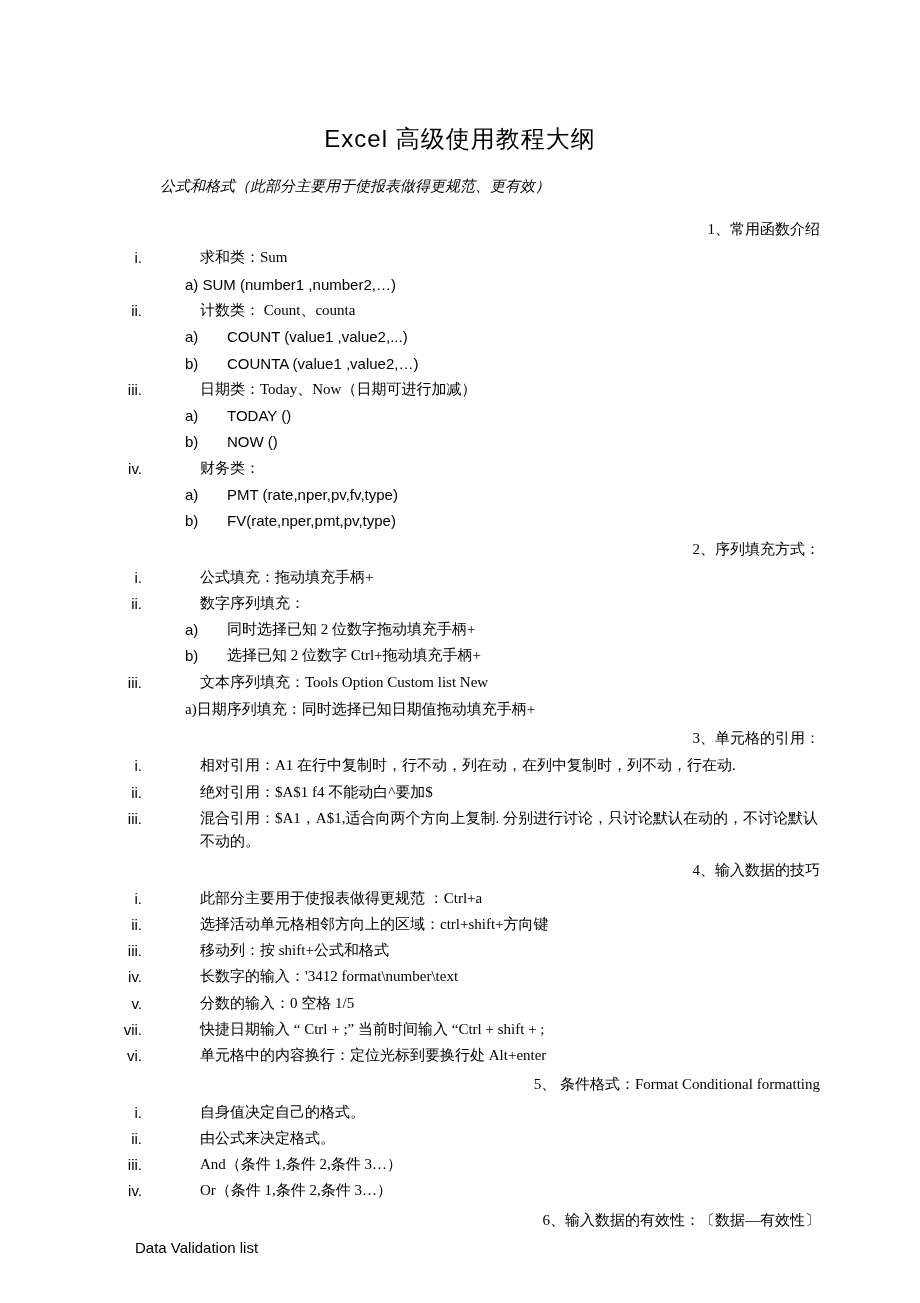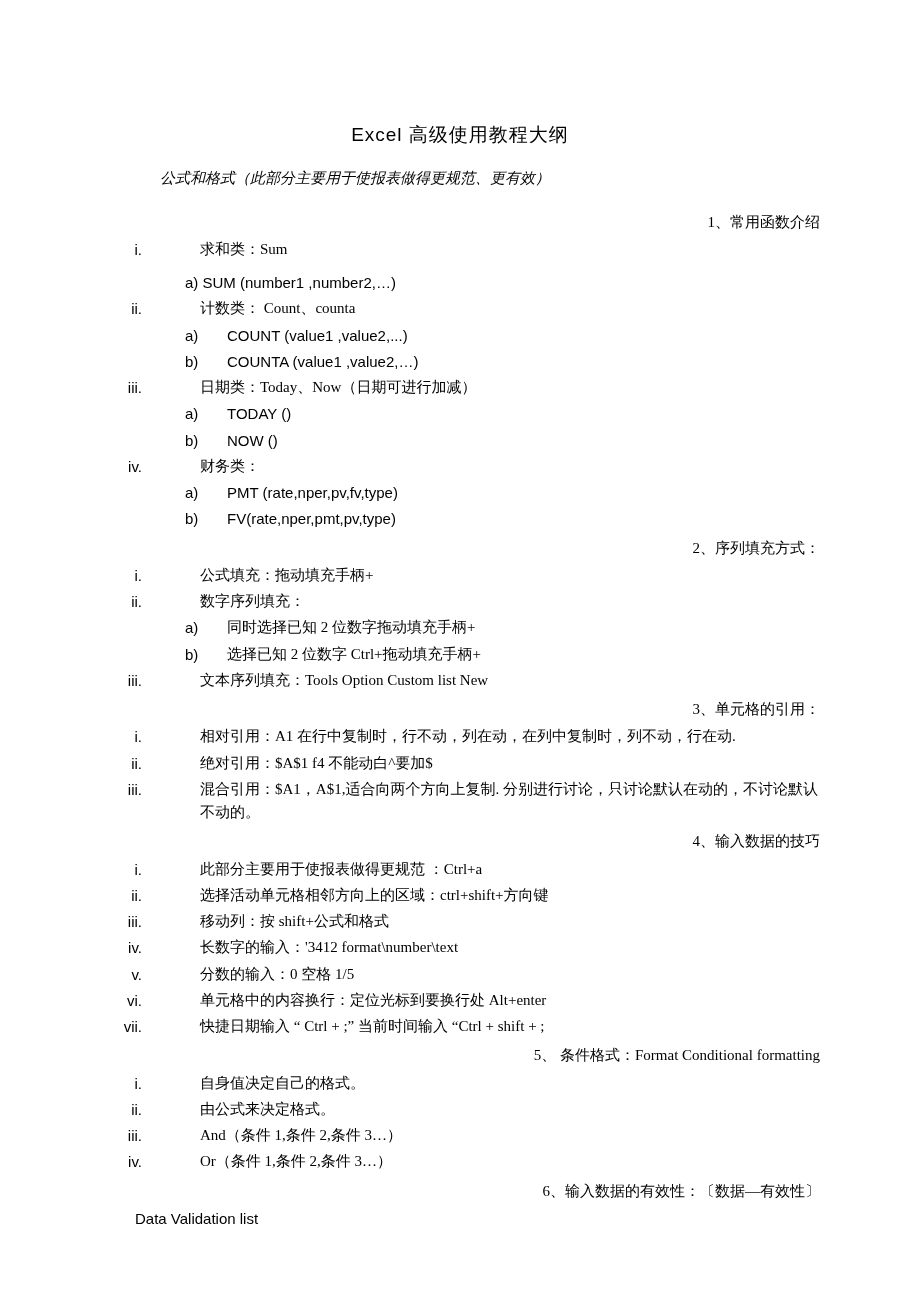--- a/index.html
+++ b/index.html
@@ -7,40 +7,40 @@
       background: #fff;
       font-family: "SimSun", "宋体", serif;
       font-size: 15px;
       color: #000;
       line-height: 1.55;
       padding: 120px 100px 80px 100px;
       width: 920px;
     }
     .title {
       font-family: Arial, "Microsoft YaHei", sans-serif;
-      font-size: 19px;
+      font-size: 24px;
       text-align: center;
       margin-bottom: 18px;
       letter-spacing: 1px;
     }
     .subtitle {
       text-align: left;
       margin-left: 60px;
       margin-bottom: 20px;
       font-style: italic;
     }
     .section-head { margin-top: 6px; margin-bottom: 4px; text-align: right; }
     .block { margin-left: 0; }
     .item-row { display: flex; margin: 3px 0; }
     .roman-col { width: 60px; text-align: right; padding-right: 18px; font-family: Arial, sans-serif; }
     .item-text { flex: 1; margin-left: 40px; }
     .sub-row { display: flex; margin: 3px 0 3px 85px; }
     .sub-col { width: 42px; font-family: Arial, sans-serif; }
     .sub-text { flex: 1; }
-    .sub-indent { margin-left: 85px; margin-top: 10px; margin-bottom: 3px; }
+    .sub-indent { margin-left: 85px; margin-top: 4px; margin-bottom: 3px; }
     .latin { font-family: Arial, sans-serif; }
     .final { margin-left: 35px; margin-top: 3px; }
   </style>
 </head>
 <body>
 
 <div class="title">Excel 高级使用教程大纲</div>
 <div class="subtitle">公式和格式（此部分主要用于使报表做得更规范、更有效）</div>
 
 <div class="section-head">1、常用函数介绍</div>
@@ -106,20 +106,21 @@
     <div class="sub-text">同时选择已知 2 位数字拖动填充手柄+</div>
   </div>
   <div class="sub-row">
     <div class="sub-col">b)</div>
     <div class="sub-text">选择已知 2 位数字 Ctrl+拖动填充手柄+</div>
   </div>
   <div class="item-row">
     <div class="roman-col">iii.</div>
     <div class="item-text">文本序列填充：Tools Option Custom list New</div>
   </div>
+  <div class="sub-indent">a)日期序列填充：同时选择已知日期值拖动填充手柄+</div>
 </div>
 
 <div class="section-head">3、单元格的引用：</div>
 <div class="block">
   <div class="item-row">
     <div class="roman-col">i.</div>
     <div class="item-text">相对引用：A1 在行中复制时，行不动，列在动，在列中复制时，列不动，行在动.</div>
   </div>
   <div class="item-row">
     <div class="roman-col">ii.</div>
@@ -147,26 +148,26 @@
   </div>
   <div class="item-row">
     <div class="roman-col">iv.</div>
     <div class="item-text">长数字的输入：'3412 format\number\text</div>
   </div>
   <div class="item-row">
     <div class="roman-col">v.</div>
     <div class="item-text">分数的输入：0 空格 1/5</div>
   </div>
   <div class="item-row">
+    <div class="roman-col">vii.</div>
+    <div class="item-text">快捷日期输入  “  Ctrl + ;” 当前时间输入  “Ctrl + shift + ;</div>
+  </div>
+  <div class="item-row">
     <div class="roman-col">vi.</div>
     <div class="item-text">单元格中的内容换行：定位光标到要换行处 Alt+enter</div>
-  </div>
-  <div class="item-row">
-    <div class="roman-col">vii.</div>
-    <div class="item-text">快捷日期输入  “  Ctrl + ;” 当前时间输入  “Ctrl + shift + ;</div>
   </div>
 </div>
 
 <div class="section-head">5、 条件格式：Format Conditional formatting</div>
 <div class="block">
   <div class="item-row">
     <div class="roman-col">i.</div>
     <div class="item-text">自身值决定自己的格式。</div>
   </div>
   <div class="item-row">

